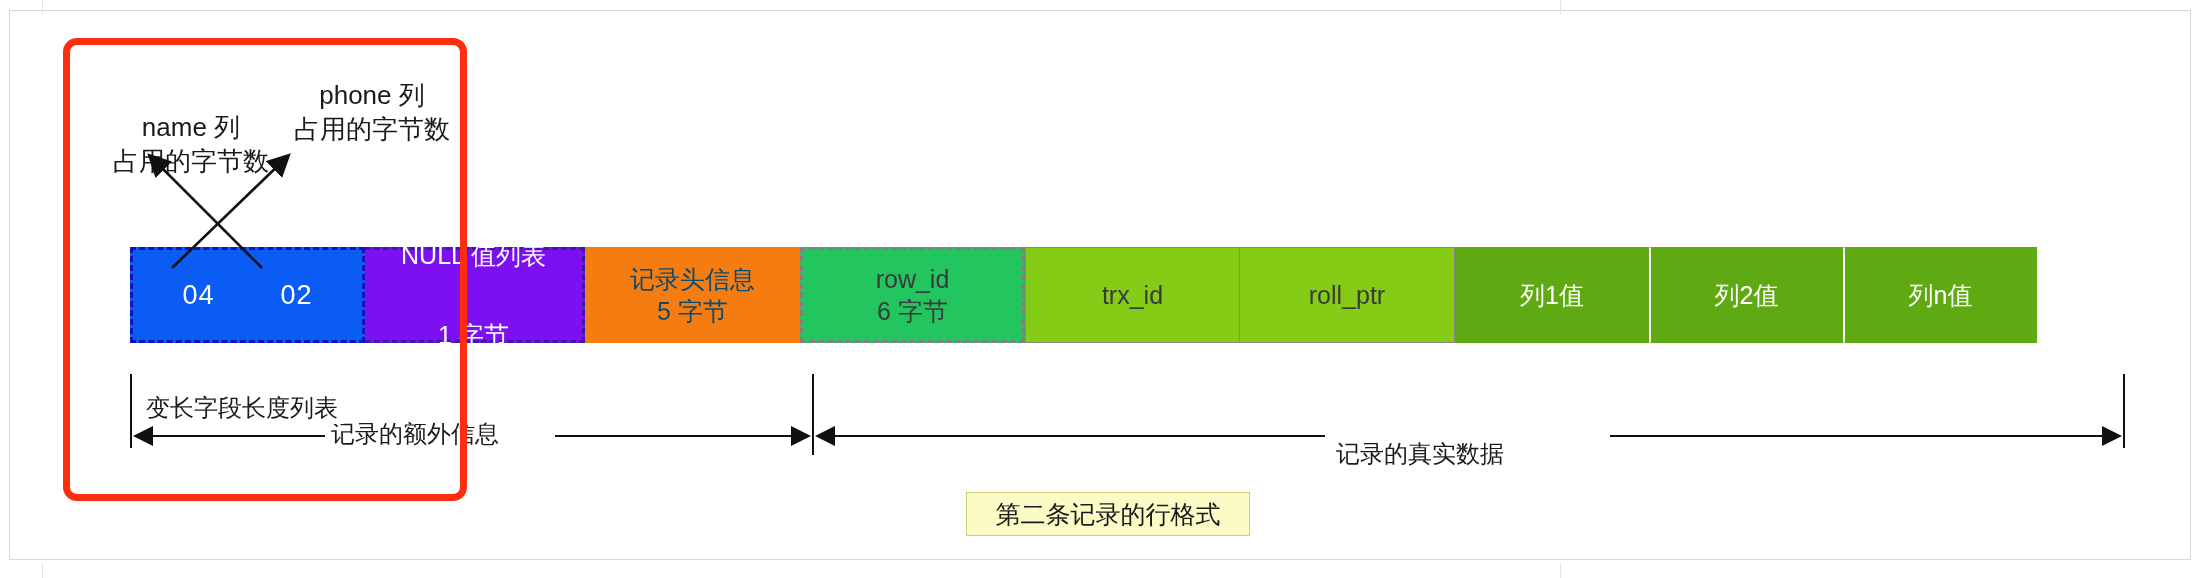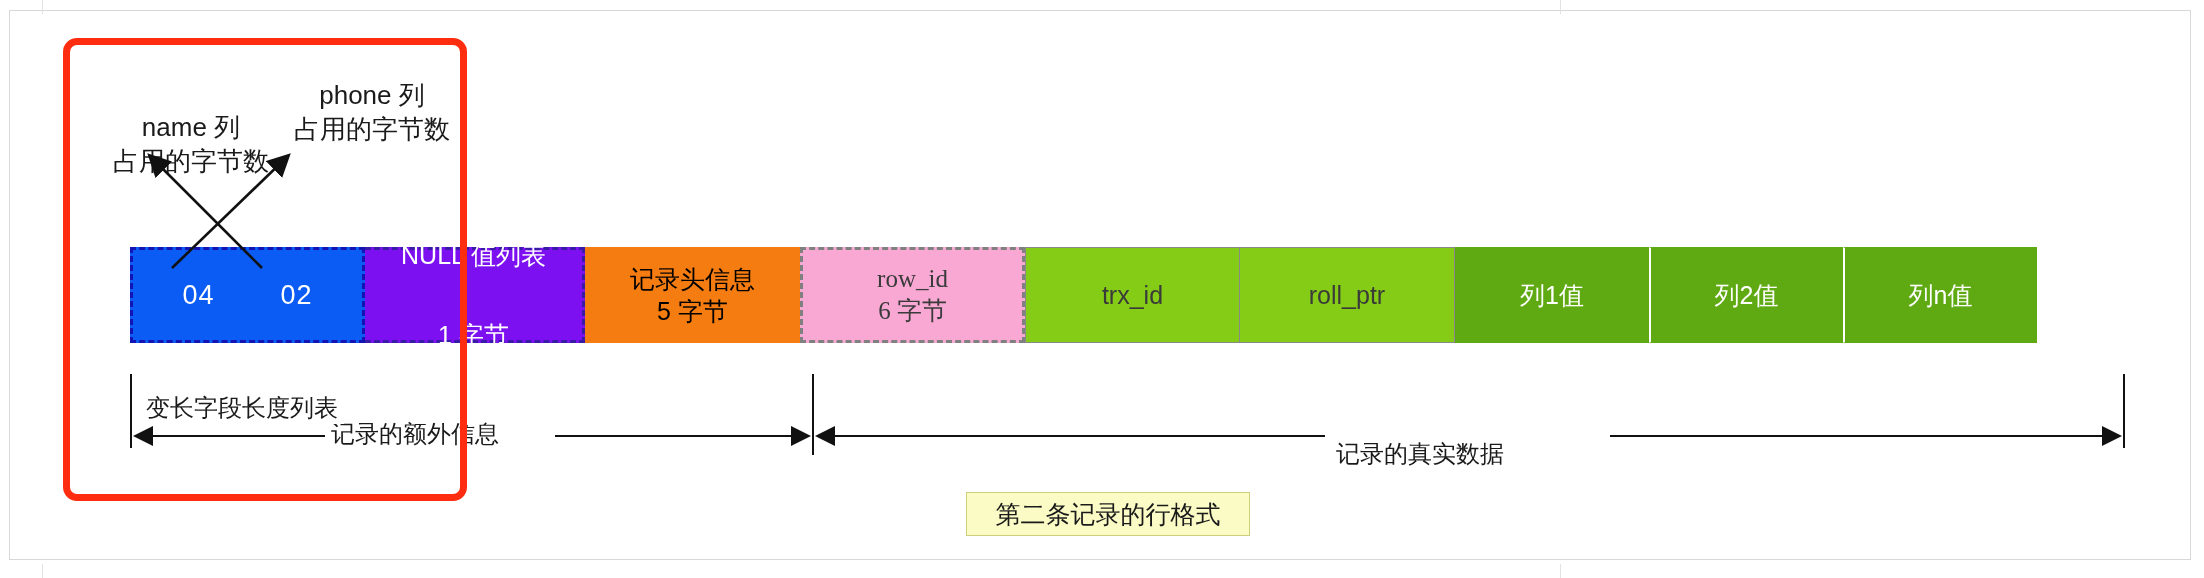--- a/index.html
+++ b/index.html
@@ -45,22 +45,22 @@
   .row{position:absolute;left:130px;top:247px;height:96px;display:flex;align-items:stretch;z-index:3;}
   .cell{
     box-sizing:border-box;
     display:flex;flex-direction:column;align-items:center;justify-content:center;
     font-size:25px;line-height:32px;text-align:center;white-space:nowrap;
   }
   .cell .l2{display:block;}
 
   .cell.blue{background:#0b5cf5;color:#ffffff;border:3px dashed #1414b4;width:235px;}
   .cell.purple{background:#7c10f0;color:#ffffff;border:3px dashed #3a1ba8;border-left:none;width:220px;gap:48px;}
-  .cell.orange{background:#f57c10;color:#000000;border:2px solid #f57c10;width:215px;}
-  .cell.dashgray{background:#f9a8d4;color:#3a3a3a;border:3px dashed #808080;width:225px;font-family:Liberation Serif, serif;}
+  .cell.orange{background:#f57c10;color:#0c4a6e;border:2px solid #f57c10;width:215px;}
+  .cell.dashgray{background:#22c55e;color:#3a3a3a;border:3px dashed #808080;width:225px;}
   .cell.gray{background:#84cc16;color:#3a3a3a;border:1.5px solid #8a8a8a;width:215px;}
   .cell.gray.second{border-left:none;}
   .cell.green{background:#5faa12;color:#ffffff;border:1.5px solid #5faa12;width:194px;}
   .cell.green + .cell.green{border-left:2px solid #ffffff;}
 
   
   .bytes{display:flex;gap:66px;font-size:27px;letter-spacing:1px;}
 
   
   #measure{position:absolute;left:0;top:0;width:2204px;height:578px;z-index:4;pointer-events:none;}

